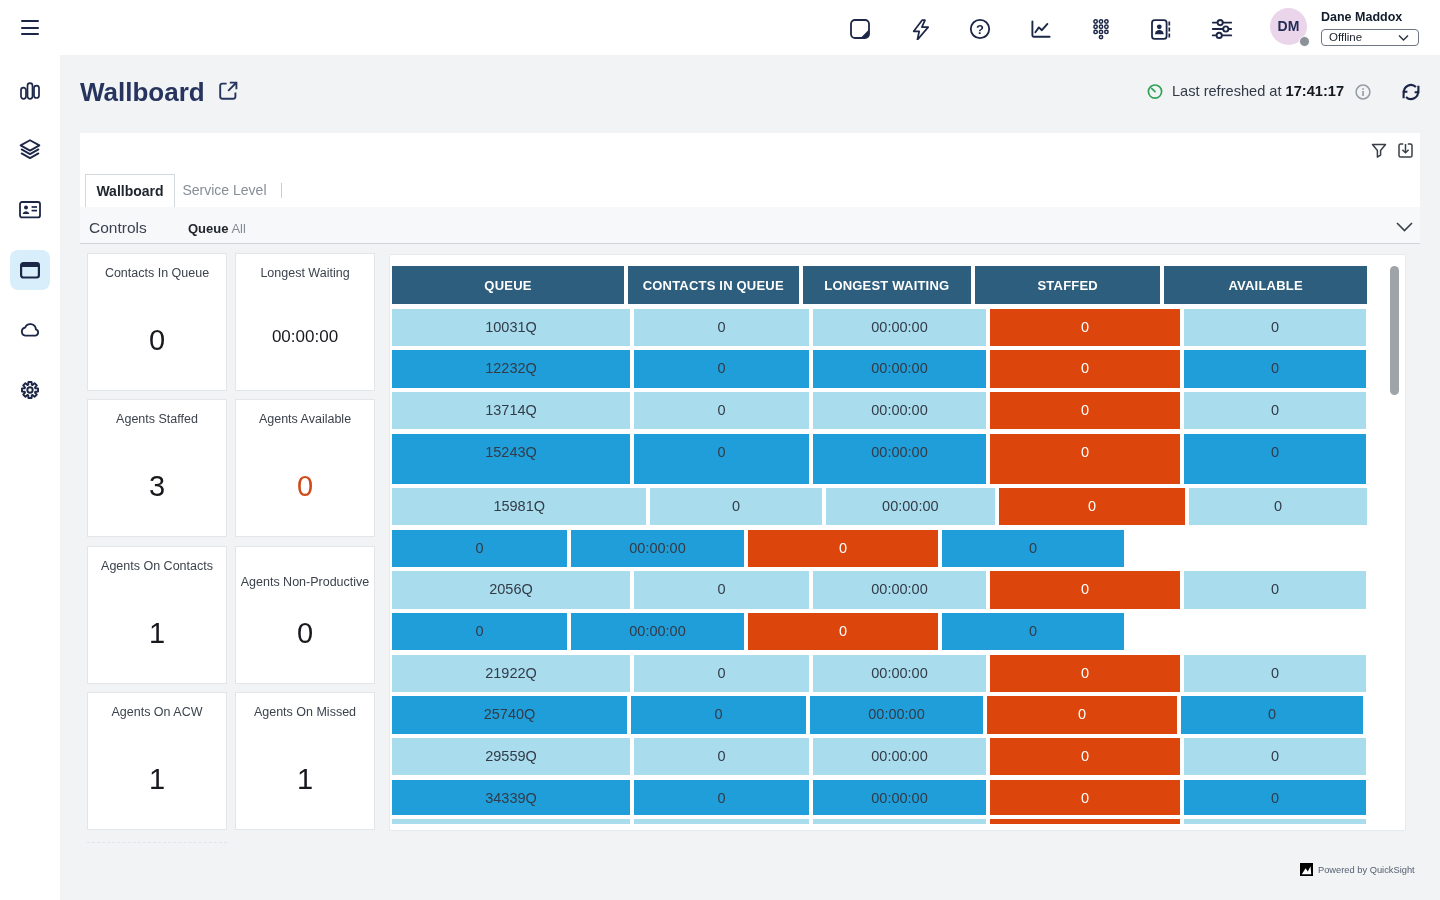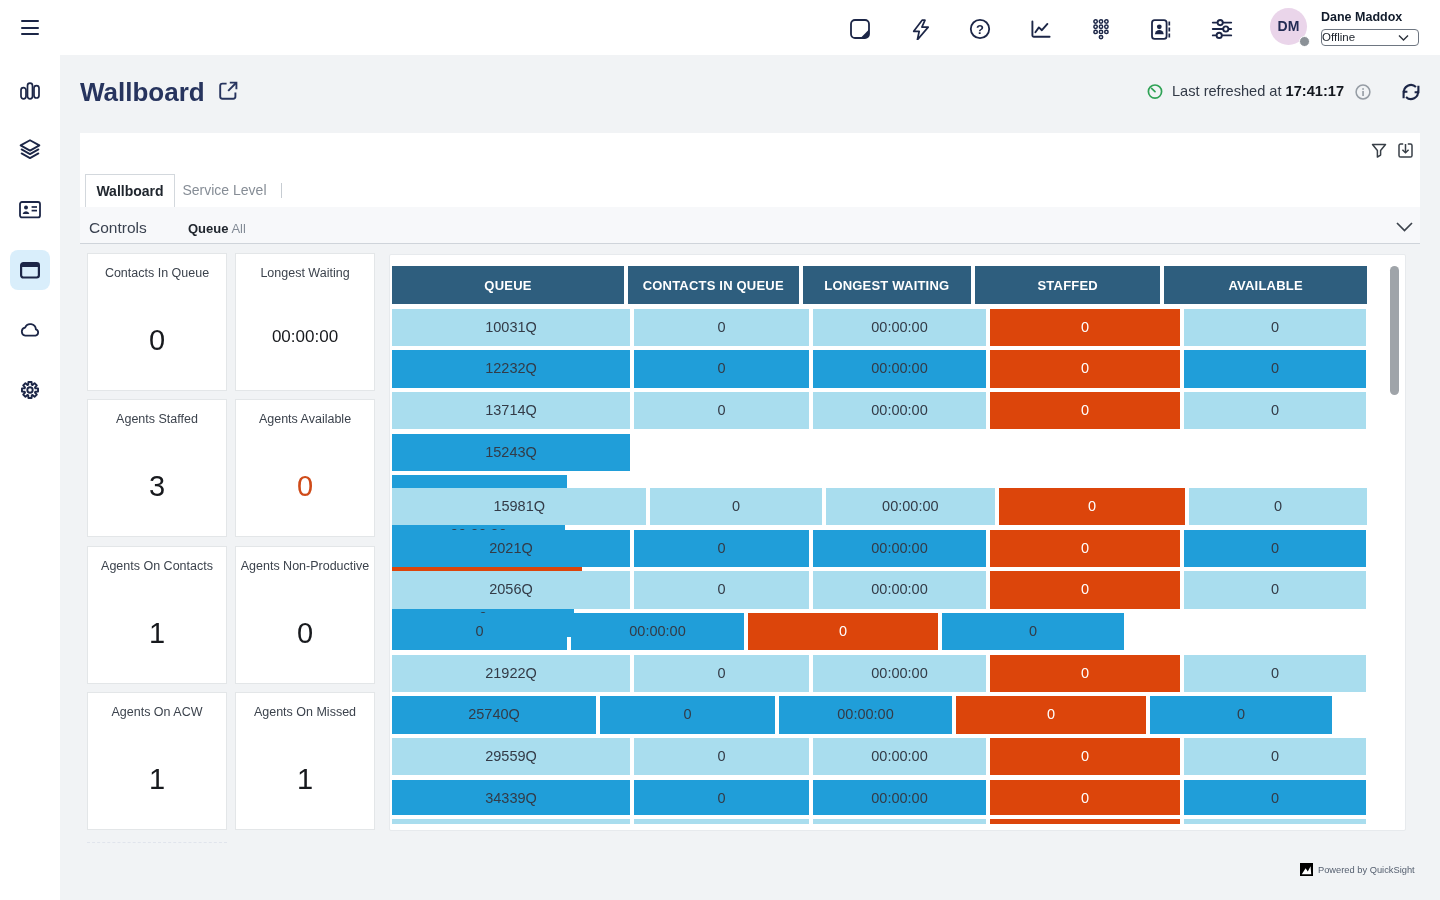--- a/index.html
+++ b/index.html
@@ -63,21 +63,21 @@
       <circle cx="9.2" cy="4.6" r="2.6" fill="#fff" stroke="#1c2647" stroke-width="1.9"></circle>
       <path d="M1.8 11.0 L20.2 11.0" stroke="#1c2647" stroke-width="1.9" stroke-linecap="round"></path>
       <circle cx="14.8" cy="11.0" r="2.6" fill="#fff" stroke="#1c2647" stroke-width="1.9"></circle>
       <path d="M1.8 17.4 L20.2 17.4" stroke="#1c2647" stroke-width="1.9" stroke-linecap="round"></path>
       <circle cx="8.2" cy="17.4" r="2.6" fill="#fff" stroke="#1c2647" stroke-width="1.9"></circle>
     </svg>
   </div>
 <div class="abs" style="left:1270px;top:8px;width:37px;height:37px;border-radius:50%;background:#ead5ea;color:#232c54;font-weight:bold;font-size:14px;text-align:center;line-height:37px;">DM</div>
 <div class="abs" style="left:1298.5px;top:35.5px;width:11px;height:11px;border-radius:50%;background:#8b9197;border:1.5px solid #fff;"></div>
 <div class="abs" style="left:1321px;top:10px;font-size:12.5px;font-weight:bold;color:#111b2b;">Dane Maddox</div>
-<div class="abs" style="left:1321px;top:29px;width:98px;height:17px;border:1px solid #6e7681;border-radius:4px;background:#fff;font-size:11.5px;color:#1a2029;line-height:15px;">Offline</div>
+<div class="abs" style="left:1321px;top:29px;width:98px;height:17px;border:1px solid #6e7681;border-radius:4px;background:#fff;font-size:11.5px;color:#1a2029;line-height:15px;padding-left:7px;">Offline</div>
 <div class="abs" style="left:1398px;top:34px;">
     <svg width="11" height="8" viewBox="0 0 11 8" style="">
       <path d="M1 1.5 L5.5 6 L10 1.5" fill="none" stroke="#2b313b" stroke-width="1.4"></path>
     </svg>
   </div>
 <div class="abs" style="left:0;top:55px;width:60px;height:845px;background:#fff;"></div>
 <div class="abs" style="left:10px;top:250px;width:40px;height:40px;border-radius:8px;background:#d9eefb;"></div>
 <div class="abs" style="left:19.0px;top:80.0px;">
     <svg width="22" height="20" viewBox="0 0 22 20" style="">
       <rect x="2.0" y="7.6" width="5" height="11.2" rx="2.5" fill="none" stroke="#1c2647" stroke-width="1.7"></rect>
@@ -188,21 +188,21 @@
   </div>
 <div class="abs" style="left:235px;top:399.4px;width:140px;height:138px;background:#fff;border:1px solid #e3e6e8;">
     <div style="margin-top:12px;text-align:center;font-size:12.5px;color:#3c434d;">Agents Available</div>
     <div class="abs" style="left:0;top:70px;width:100%;text-align:center;font-size:29px;color:#cf4a18;">0</div>
   </div>
 <div class="abs" style="left:87px;top:545.8px;width:140px;height:138px;background:#fff;border:1px solid #e3e6e8;">
     <div style="margin-top:12px;text-align:center;font-size:12.5px;color:#3c434d;">Agents On Contacts</div>
     <div class="abs" style="left:0;top:70px;width:100%;text-align:center;font-size:29px;color:#17191d;">1</div>
   </div>
 <div class="abs" style="left:235px;top:545.8px;width:140px;height:138px;background:#fff;border:1px solid #e3e6e8;">
-    <div style="margin-top:12px;text-align:center;font-size:12.5px;color:#3c434d;">Agents Non-Productive</div>
+    <div style="margin-top:28px;text-align:center;font-size:12.5px;color:#3c434d;">Agents Non-Productive</div>
     <div class="abs" style="left:0;top:70px;width:100%;text-align:center;font-size:29px;color:#17191d;">0</div>
   </div>
 <div class="abs" style="left:87px;top:692.2px;width:140px;height:138px;background:#fff;border:1px solid #e3e6e8;">
     <div style="margin-top:12px;text-align:center;font-size:12.5px;color:#3c434d;">Agents On ACW</div>
     <div class="abs" style="left:0;top:70px;width:100%;text-align:center;font-size:29px;color:#17191d;">1</div>
   </div>
 <div class="abs" style="left:235px;top:692.2px;width:140px;height:138px;background:#fff;border:1px solid #e3e6e8;">
     <div style="margin-top:12px;text-align:center;font-size:12.5px;color:#3c434d;">Agents On Missed</div>
     <div class="abs" style="left:0;top:70px;width:100%;text-align:center;font-size:29px;color:#17191d;">1</div>
   </div>
@@ -229,36 +229,35 @@
       <div style="width:190px;background:#dc450b;color:#fff;font-size:14.5px;text-align:center;line-height:37.4px;">0</div>
       <div style="width:182px;background:#209ed9;color:#333b47;font-size:14.5px;text-align:center;line-height:37.4px;">0</div>
     </div>
     <div style="display:flex;gap:4px;height:37.4px;margin-bottom:4.3px;">
       <div style="width:238px;background:#a9ddee;color:#333b47;font-size:14.5px;text-align:center;line-height:37.4px;">13714Q</div>
       <div style="width:175px;background:#a9ddee;color:#333b47;font-size:14.5px;text-align:center;line-height:37.4px;">0</div>
       <div style="width:173px;background:#a9ddee;color:#333b47;font-size:14.5px;text-align:center;line-height:37.4px;">00:00:00</div>
       <div style="width:190px;background:#dc450b;color:#fff;font-size:14.5px;text-align:center;line-height:37.4px;">0</div>
       <div style="width:182px;background:#a9ddee;color:#333b47;font-size:14.5px;text-align:center;line-height:37.4px;">0</div>
     </div>
-    <div style="display:flex;gap:4px;height:50px;margin-bottom:4.3px;flex-direction:column;">
+    <div style="display:flex;gap:4px;height:50px;margin-bottom:4.3px;">
       <div style="width:238px;background:#209ed9;color:#333b47;font-size:14.5px;text-align:center;line-height:37.4px;">15243Q</div>
       <div style="width:175px;background:#209ed9;color:#333b47;font-size:14.5px;text-align:center;line-height:37.4px;">0</div>
       <div style="width:173px;background:#209ed9;color:#333b47;font-size:14.5px;text-align:center;line-height:37.4px;">00:00:00</div>
       <div style="width:190px;background:#dc450b;color:#fff;font-size:14.5px;text-align:center;line-height:37.4px;">0</div>
       <div style="width:182px;background:#209ed9;color:#333b47;font-size:14.5px;text-align:center;line-height:37.4px;">0</div>
     </div>
     <div style="display:flex;gap:4px;height:37.4px;margin-bottom:4.3px;">
       <div style="width:260px;background:#a9ddee;color:#333b47;font-size:14.5px;text-align:center;line-height:37.4px;">15981Q</div>
       <div style="width:175px;background:#a9ddee;color:#333b47;font-size:14.5px;text-align:center;line-height:37.4px;">0</div>
       <div style="width:173px;background:#a9ddee;color:#333b47;font-size:14.5px;text-align:center;line-height:37.4px;">00:00:00</div>
       <div style="width:190px;background:#dc450b;color:#fff;font-size:14.5px;text-align:center;line-height:37.4px;">0</div>
       <div style="width:182px;background:#a9ddee;color:#333b47;font-size:14.5px;text-align:center;line-height:37.4px;">0</div>
     </div>
     <div style="display:flex;gap:4px;height:37.4px;margin-bottom:4.3px;">
-      <div style="width:238px;background:#209ed9;color:#333b47;font-size:14.5px;text-align:center;line-height:37.4px;">2021Q</div>
       <div style="width:175px;background:#209ed9;color:#333b47;font-size:14.5px;text-align:center;line-height:37.4px;">0</div>
       <div style="width:173px;background:#209ed9;color:#333b47;font-size:14.5px;text-align:center;line-height:37.4px;">00:00:00</div>
       <div style="width:190px;background:#dc450b;color:#fff;font-size:14.5px;text-align:center;line-height:37.4px;">0</div>
       <div style="width:182px;background:#209ed9;color:#333b47;font-size:14.5px;text-align:center;line-height:37.4px;">0</div>
     </div>
     <div style="display:flex;gap:4px;height:37.4px;margin-bottom:4.3px;">
       <div style="width:238px;background:#a9ddee;color:#333b47;font-size:14.5px;text-align:center;line-height:37.4px;">2056Q</div>
       <div style="width:175px;background:#a9ddee;color:#333b47;font-size:14.5px;text-align:center;line-height:37.4px;">0</div>
       <div style="width:173px;background:#a9ddee;color:#333b47;font-size:14.5px;text-align:center;line-height:37.4px;">00:00:00</div>
       <div style="width:190px;background:#dc450b;color:#fff;font-size:14.5px;text-align:center;line-height:37.4px;">0</div>
@@ -271,21 +270,21 @@
       <div style="width:182px;background:#209ed9;color:#333b47;font-size:14.5px;text-align:center;line-height:37.4px;">0</div>
     </div>
     <div style="display:flex;gap:4px;height:37.4px;margin-bottom:4.3px;">
       <div style="width:238px;background:#a9ddee;color:#333b47;font-size:14.5px;text-align:center;line-height:37.4px;">21922Q</div>
       <div style="width:175px;background:#a9ddee;color:#333b47;font-size:14.5px;text-align:center;line-height:37.4px;">0</div>
       <div style="width:173px;background:#a9ddee;color:#333b47;font-size:14.5px;text-align:center;line-height:37.4px;">00:00:00</div>
       <div style="width:190px;background:#dc450b;color:#fff;font-size:14.5px;text-align:center;line-height:37.4px;">0</div>
       <div style="width:182px;background:#a9ddee;color:#333b47;font-size:14.5px;text-align:center;line-height:37.4px;">0</div>
     </div>
     <div style="display:flex;gap:4px;height:37.4px;margin-bottom:4.3px;">
-      <div style="width:204px;background:#209ed9;color:#333b47;font-size:14.5px;text-align:center;line-height:37.4px;">25740Q</div>
+      <div style="width:235px;background:#209ed9;color:#333b47;font-size:14.5px;text-align:center;line-height:37.4px;">25740Q</div>
       <div style="width:175px;background:#209ed9;color:#333b47;font-size:14.5px;text-align:center;line-height:37.4px;">0</div>
       <div style="width:173px;background:#209ed9;color:#333b47;font-size:14.5px;text-align:center;line-height:37.4px;">00:00:00</div>
       <div style="width:190px;background:#dc450b;color:#fff;font-size:14.5px;text-align:center;line-height:37.4px;">0</div>
       <div style="width:182px;background:#209ed9;color:#333b47;font-size:14.5px;text-align:center;line-height:37.4px;">0</div>
     </div>
     <div style="display:flex;gap:4px;height:37.4px;margin-bottom:4.3px;">
       <div style="width:238px;background:#a9ddee;color:#333b47;font-size:14.5px;text-align:center;line-height:37.4px;">29559Q</div>
       <div style="width:175px;background:#a9ddee;color:#333b47;font-size:14.5px;text-align:center;line-height:37.4px;">0</div>
       <div style="width:173px;background:#a9ddee;color:#333b47;font-size:14.5px;text-align:center;line-height:37.4px;">00:00:00</div>
       <div style="width:190px;background:#dc450b;color:#fff;font-size:14.5px;text-align:center;line-height:37.4px;">0</div>

